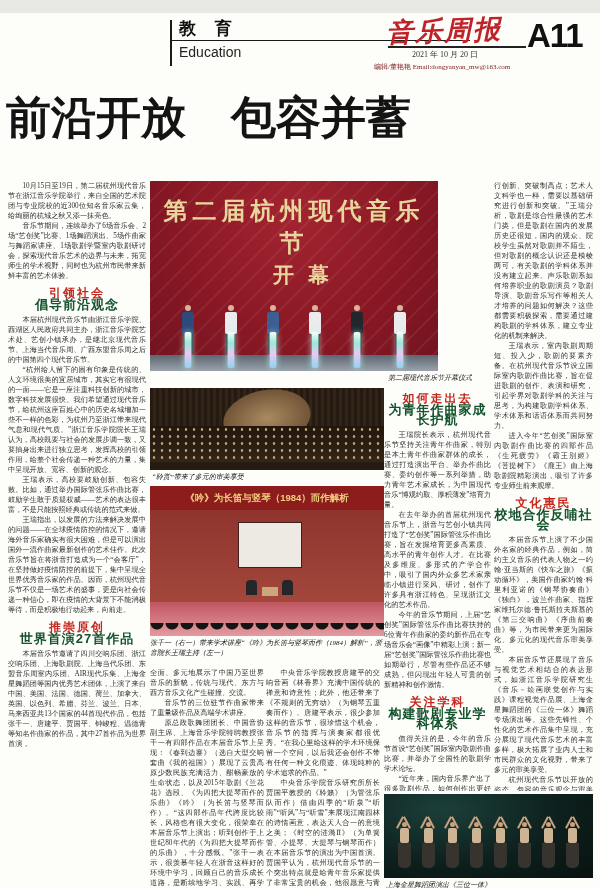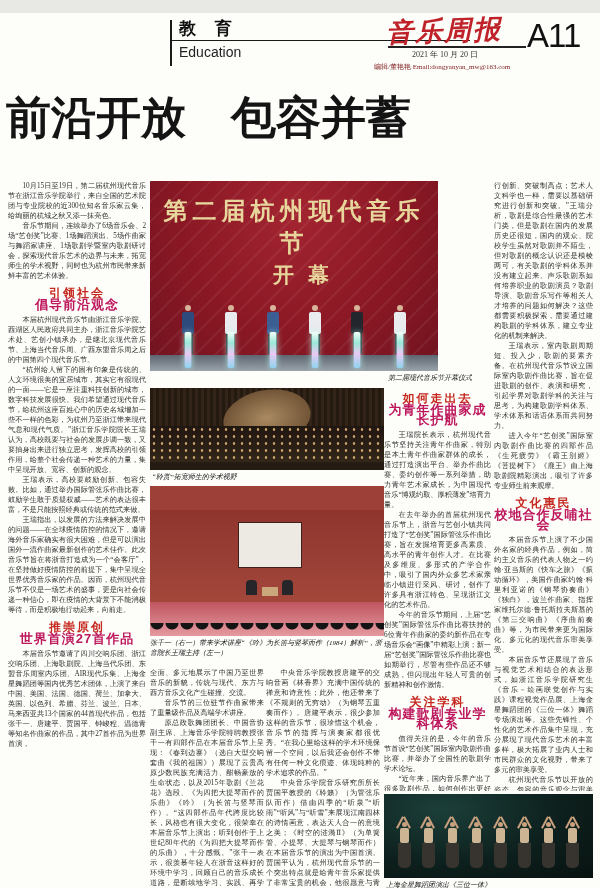--- a/index.html
+++ b/index.html
@@ -10,33 +10,33 @@
   .sec-cn{position:absolute;left:179px;top:4px;font-family:"Liberation Sans",sans-serif;
           font-weight:bold;font-size:17px;letter-spacing:7px;color:#111;}
   .hrule{position:absolute;left:170px;top:27px;width:300px;height:1px;background:#1a1a1a;}
   .sec-en{position:absolute;left:179px;top:31px;font-family:"Liberation Sans",sans-serif;
           font-size:14px;color:#222;}
   .masthead{position:absolute;left:386px;top:0px;font-size:27px;font-weight:bold;font-style:italic;
             color:#bf2329;letter-spacing:2px;transform:rotate(-2deg);}
   .logo-underline{position:absolute;left:388px;top:33px;width:138px;height:2px;background:#222;}
   .date{position:absolute;left:412px;top:36px;font-size:8px;color:#333;}
   .pageno{position:absolute;left:527px;top:4px;font-family:"Liberation Sans",sans-serif;
-          font-weight:normal;font-size:33px;letter-spacing:-1px;color:#111;}
+          font-weight:bold;font-size:33px;letter-spacing:-1px;color:#111;}
   .editor{position:absolute;left:374px;top:49px;font-size:7px;color:#7c1b1b;}
   
   .headline{position:absolute;left:6px;top:80px;width:590px;font-family:"Liberation Sans",sans-serif;
             font-weight:900;font-size:45px;line-height:1.1;color:#141414;white-space:nowrap;}
   .subhead{position:absolute;left:8px;top:141px;font-family:"Liberation Sans",sans-serif;
            font-size:14px;font-weight:600;letter-spacing:1px;color:#222;}
   
   .col{position:absolute;text-align:justify;font-size:7.2px;line-height:10px;overflow:hidden;}
   .col p{margin:0;text-indent:2em;}
   .sechead{margin:7px 0 5px;text-indent:0;text-align:center;font-family:"Liberation Sans",sans-serif;}
   .sechead .red{color:#c5281e;font-weight:bold;font-size:12px;letter-spacing:2px;}
-  .sechead .blk{color:#be185d;font-weight:bold;font-size:13px;margin-top:2px;letter-spacing:1px;}
+  .sechead .blk{color:#14532d;font-weight:bold;font-size:13px;margin-top:2px;letter-spacing:1px;}
   .caption{position:absolute;font-size:7px;font-style:italic;color:#111;line-height:9.5px;overflow:hidden;}
   
   .photo{position:absolute;overflow:hidden;}
   .ph1{left:150px;top:168px;width:288px;height:190px;
        background:radial-gradient(ellipse at 50% 18%,#a32431 0%,#8a1824 55%,#701320 100%);}
   .ph1 .streaks{position:absolute;inset:0;
        background:repeating-linear-gradient(135deg,rgba(255,255,255,.06) 0 2px,transparent 2px 14px);}
   .ph1 .t1{position:relative;margin-top:14px;text-align:center;color:#e8d79c;font-weight:bold;
        font-size:24px;letter-spacing:5px;font-family:"Liberation Sans",sans-serif;}
   .ph1 .t2{position:relative;margin-top:2px;text-align:center;color:#e8d79c;font-weight:bold;
@@ -161,23 +161,24 @@
     </div>
   </div>
   <div class="caption cap1">第二届现代音乐节开幕仪式</div>
 
   <div class="photo ph2">
     <div class="organ"></div>
     <div class="disc"></div>
     <div class="orch"></div>
     <div class="stagefloor"></div>
   </div>
-  <div class="caption cap2">“聆赏”拓宽师生的学术视野</div>
+  <div class="caption cap2">“聆赏”带来了多元的审美享受</div>
 
   <div class="photo ph3">
+    <div class="banner">《吟》为长笛与竖琴（1984）而作解析</div>
     <div class="wall"></div>
     <div class="screen"></div>
     <div class="fig" style="left:96px;"></div>
     <div class="fig" style="left:132px;"></div>
     <div class="table"></div>
     <div class="floor"></div>
     <div class="aud"></div>
   </div>
   <div class="caption cap3">张千一（右一）带来学术讲座“《吟》为长笛与竖琴而作（1984）解析”，浙音院长王瑞主持（左一）</div>
 

